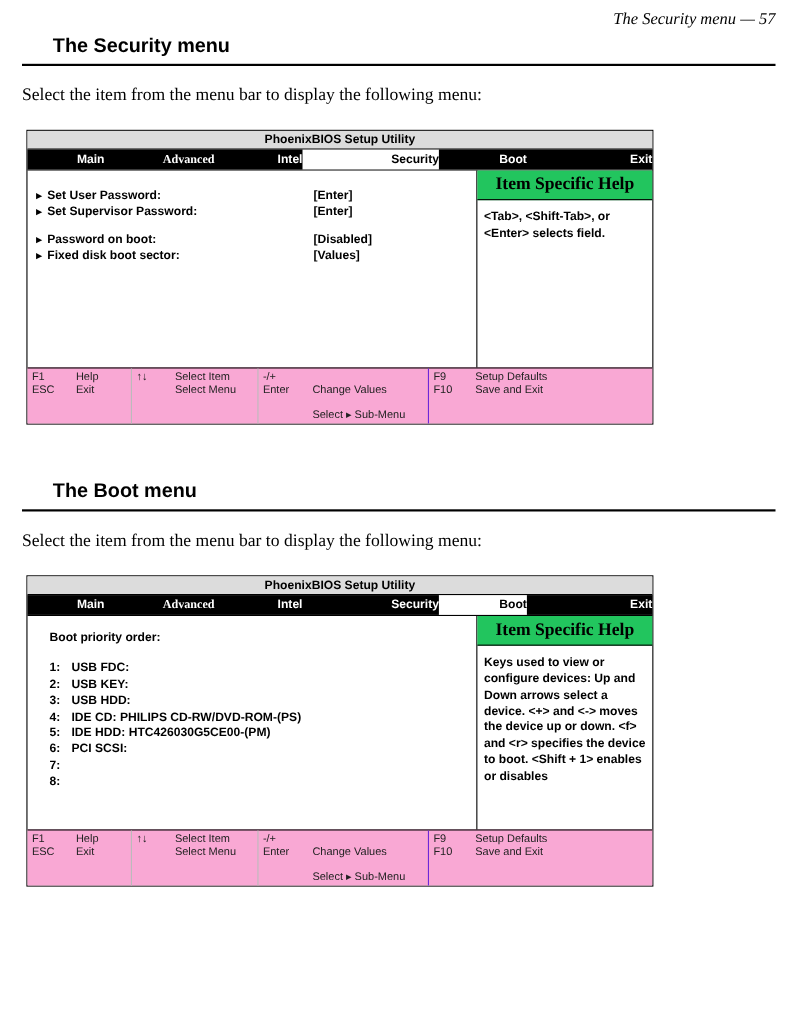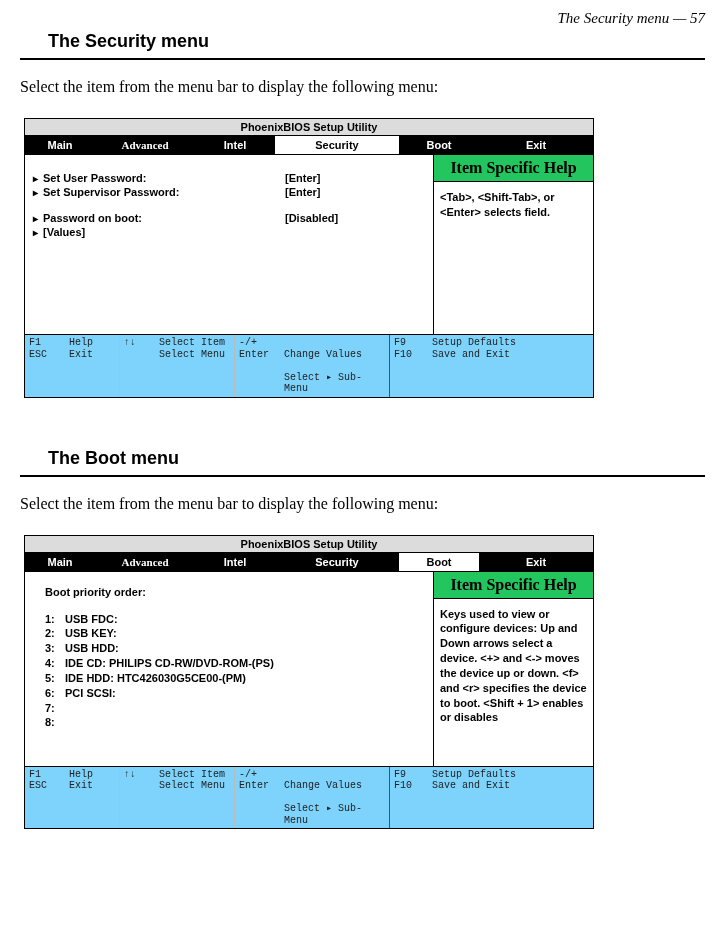--- a/index.html
+++ b/index.html
@@ -44,21 +44,21 @@
   }
   .bios-tabs {
     background: #000;
     color: #fff;
     display: flex;
     font-weight: bold;
     font-size: 11px;
   }
   .bios-tab {
     padding: 3px 0;
-    text-align: center;
+    text-align: right;
   }
   .bios-tab.active {
     background: #fff;
     color: #000;
   }
   .tab-main     { width: 70px; }
   .tab-advanced { width: 100px; font-family: Liberation Serif, serif; }
   .tab-intel    { width: 80px; }
   .tab-security { width: 124px; }
   .tab-boot     { width: 80px; }
@@ -110,23 +110,23 @@
   .field-value { width: 140px; }
   .field-gap { height: 12px; }
   .boot-header { margin-bottom: 14px; }
   .boot-row {
     display: flex;
     padding: 0 0 0 12px;
     line-height: 1.35;
   }
   .boot-num { width: 20px; }
   .bios-footer {
-    background: #7dd3fc;
-    display: flex;
-    font-family: Liberation Mono, monospace;
+    background: #f9a8d4;
+    display: flex;
+    font-family: Liberation Sans, sans-serif;
     font-size: 10px;
     border-top: 1px solid #000;
     color: #222;
   }
   .fcell {
     padding: 2px 4px;
     white-space: pre-line;
     line-height: 1.15;
   }
   .fcell.k1 { width: 40px; }
@@ -170,20 +170,21 @@
         <span class="field-value">[Enter]</span>
       </div>
       <div class="field-gap"></div>
       <div class="field-row">
         <span class="field-arrow">▸</span>
         <span class="field-label">Password on boot:</span>
         <span class="field-value">[Disabled]</span>
       </div>
       <div class="field-row">
         <span class="field-arrow">▸</span>
+        <span class="field-label">Fixed disk boot sector:</span>
         <span class="field-value">[Values]</span>
       </div>
     </div>
     <div class="bios-right">
       <div class="help-title">Item Specific Help</div>
       <div class="help-body">&lt;Tab&gt;,  &lt;Shift-Tab&gt;,  or &lt;Enter&gt; selects field.</div>
     </div>
   </div>
   <div class="bios-footer">
     <div class="fcell k1">F1

